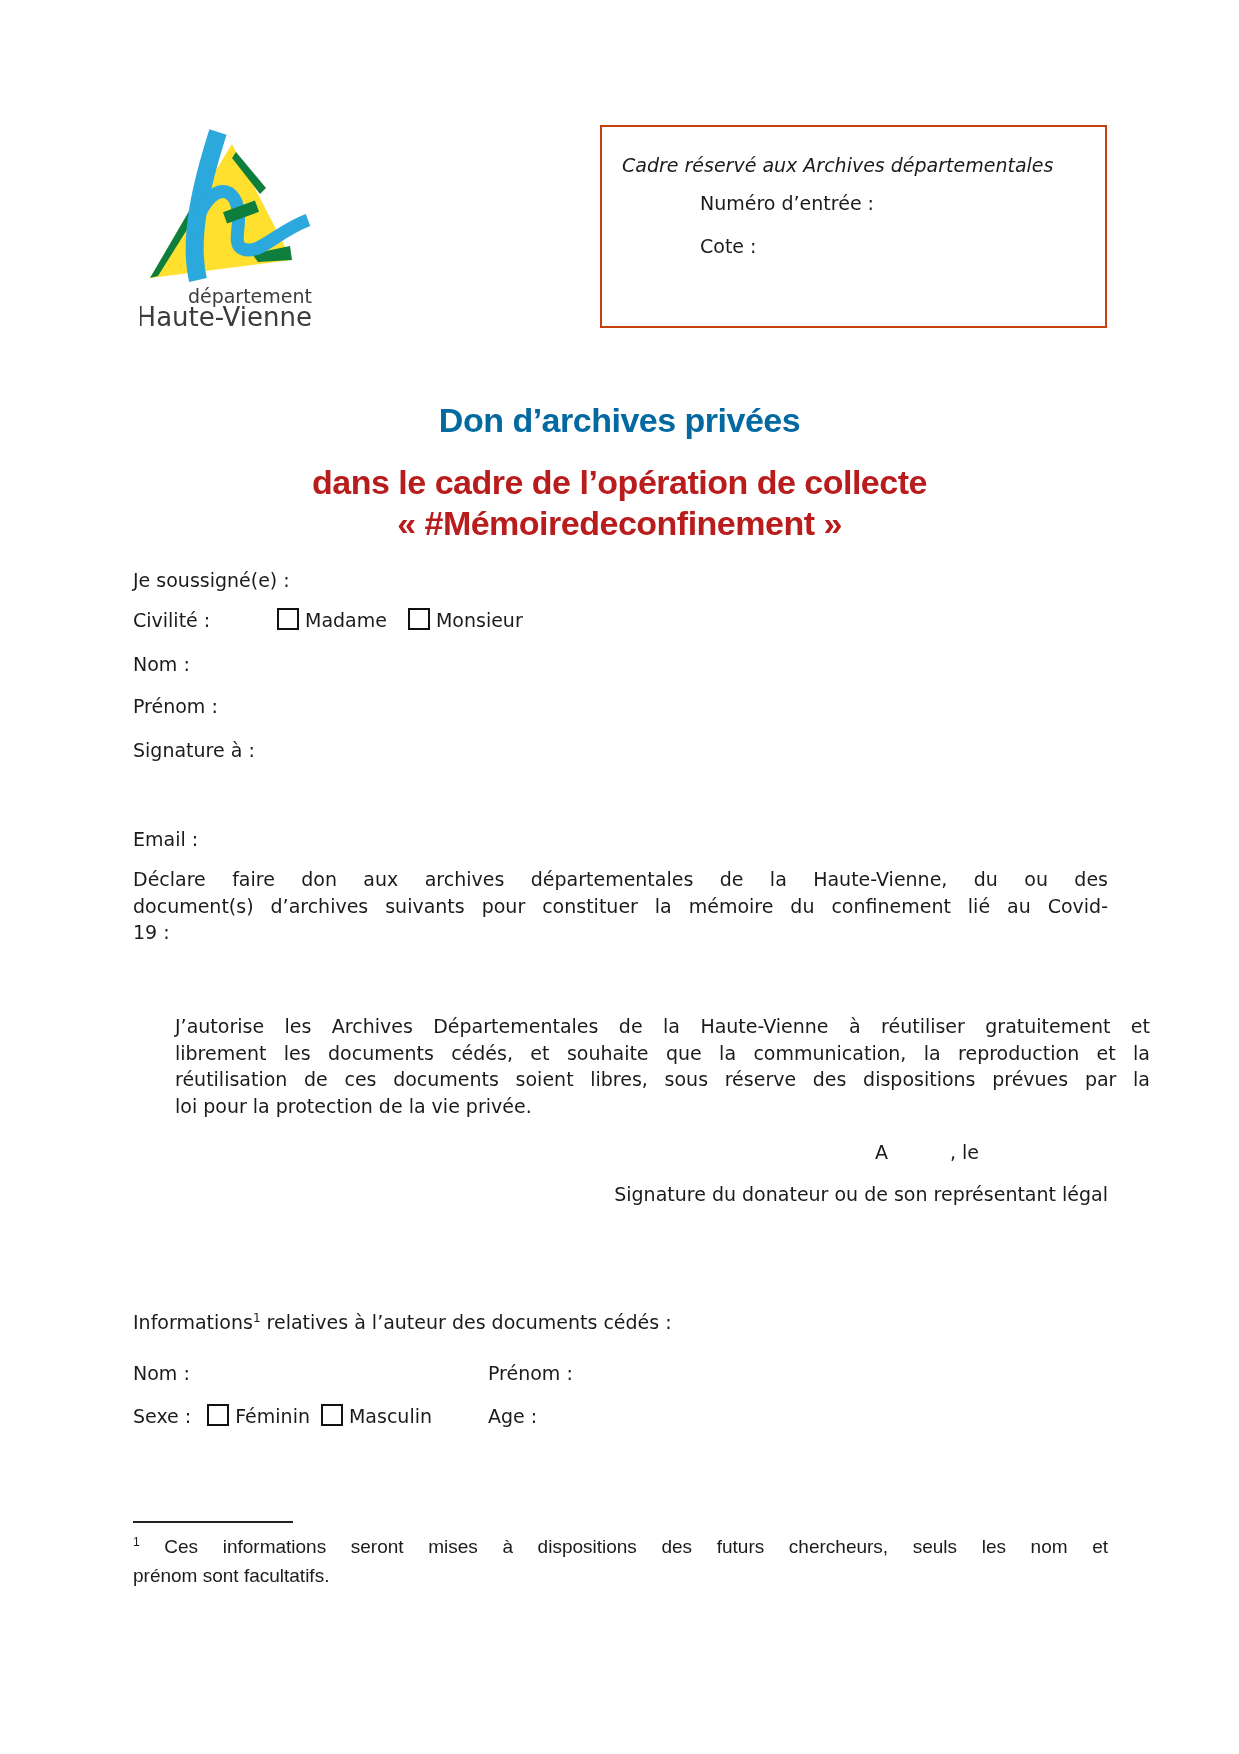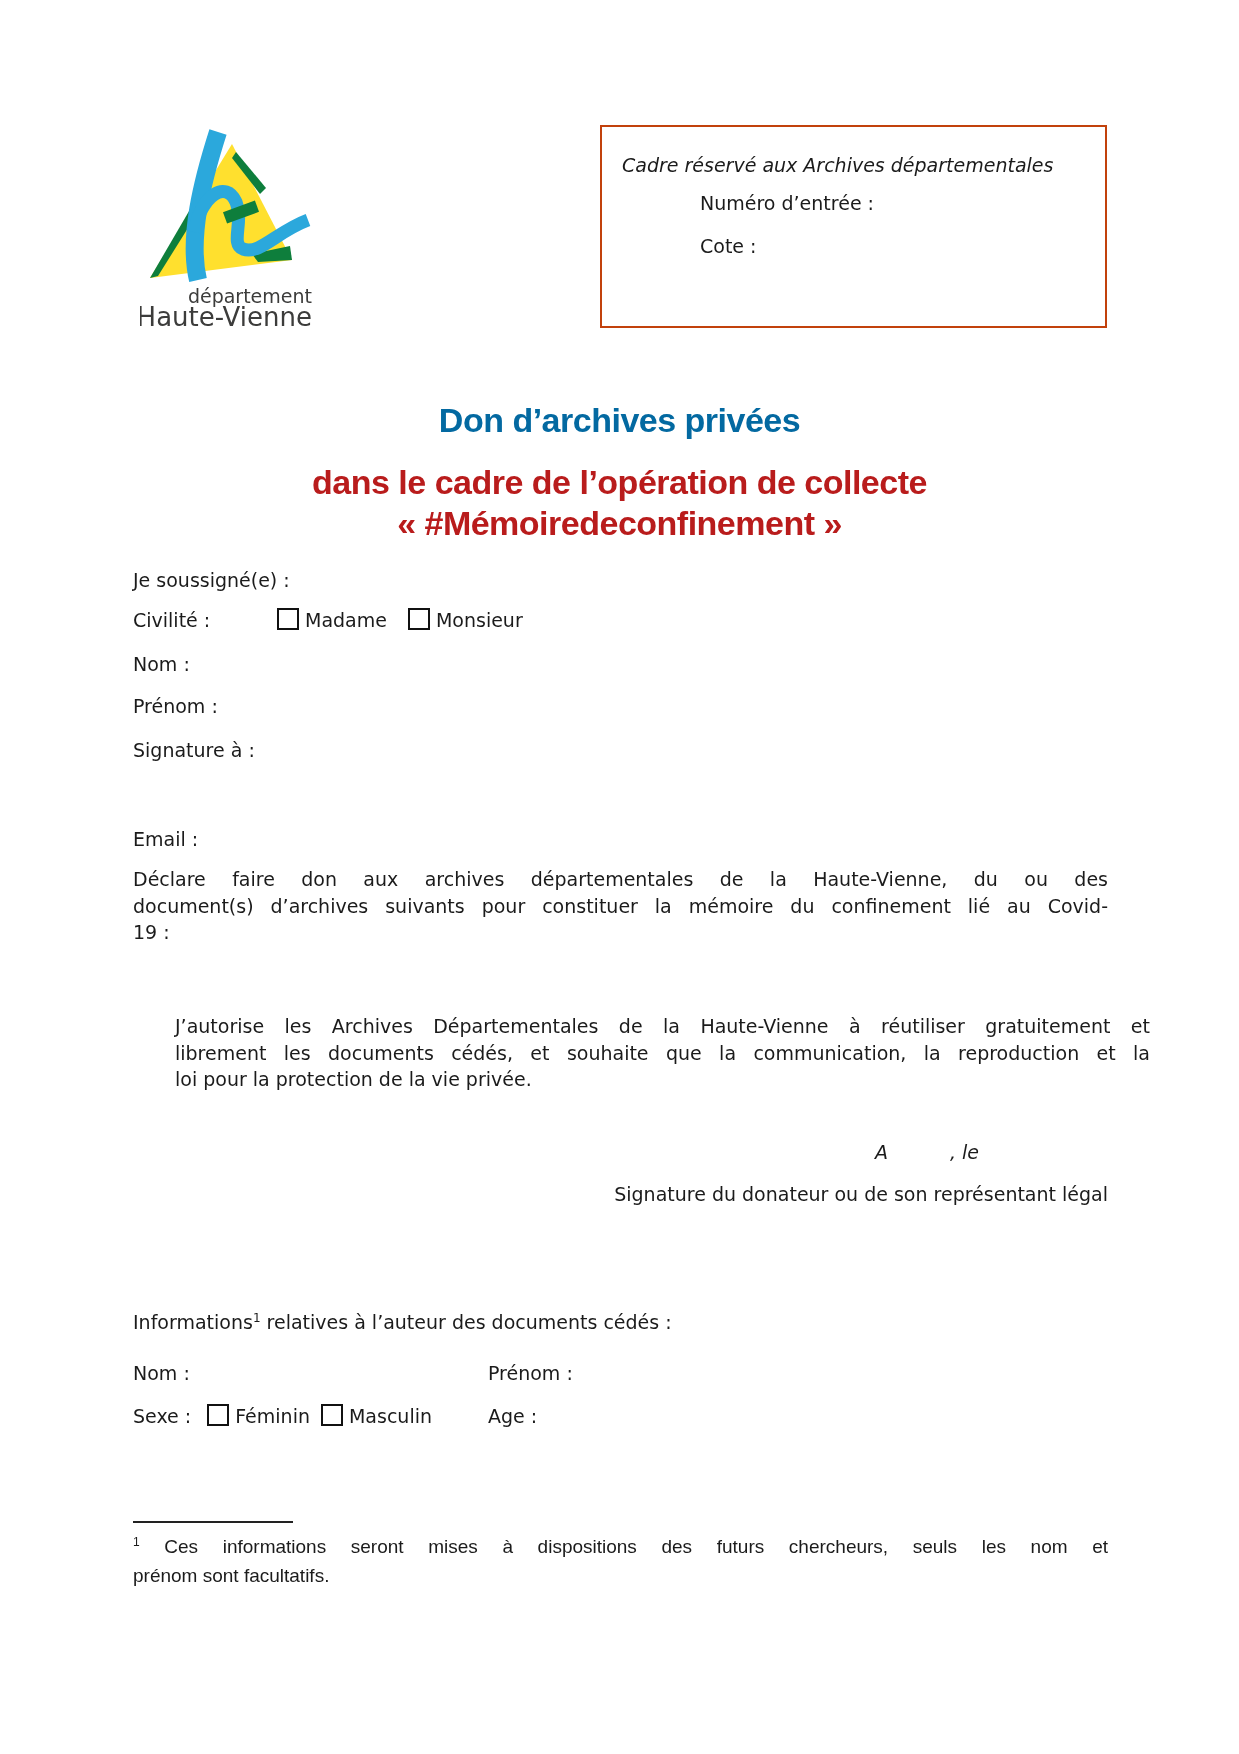--- a/index.html
+++ b/index.html
@@ -41,21 +41,21 @@
   }
   .civ-label{display:inline-block;width:144px;}
   .cb-gap{display:inline-block;width:6px;}
   .opt-gap{display:inline-block;width:21px;}
   .sexe-cb1{margin-left:16px;}
   .sexe-cb2{margin-left:11px;}
   .col2{position:absolute;left:355px;top:0;}
   .para{line-height:26.5px;}
   .para .jline{text-align:justify;text-align-last:justify;}
   .para .lastline{text-align:left;}
-  .a-le-row{padding-left:742px;box-sizing:border-box;font-style:italic;}
+  .a-le-row{padding-left:742px;box-sizing:border-box;}
   .a-le-spacer{display:inline-block;width:62px;}
   .signature-row{text-align:right;}
   sup.fnmark{font-size:12px;line-height:0;vertical-align:super;}
   
   .fn-sep{position:absolute;left:133px;top:1521px;width:160px;border-top:2px solid #222;}
   .footnote{
     position:absolute;left:133px;top:1532px;width:975px;
     font-family:"Liberation Sans",sans-serif;
     font-size:19px;line-height:29px;
   }
@@ -123,20 +123,21 @@
 
   <div class="row para" style="top:866px;">
     <div class="jline">Déclare faire don aux archives départementales de la Haute-Vienne, du ou des</div>
     <div class="jline">document(s) d’archives suivants pour constituer la mémoire du confinement lié au Covid-</div>
     <div class="lastline">19 :</div>
   </div>
 
   <div class="row para" style="top:1013px;margin-left:42px;">
     <div class="jline">J’autorise les Archives Départementales de la Haute-Vienne à réutiliser gratuitement et</div>
     <div class="jline">librement les documents cédés, et souhaite que la communication, la reproduction et la</div>
+    <div class="jline">réutilisation de ces documents soient libres, sous réserve des dispositions prévues par la</div>
     <div class="lastline">loi pour la protection de la vie privée.</div>
   </div>
 
   <div class="row a-le-row" style="top:1140px;">
     <span>A</span><span class="a-le-spacer"></span><span>, le</span>
   </div>
 
   <div class="row signature-row" style="top:1182px;">
     <span>Signature du donateur ou de son représentant légal</span>
   </div>

